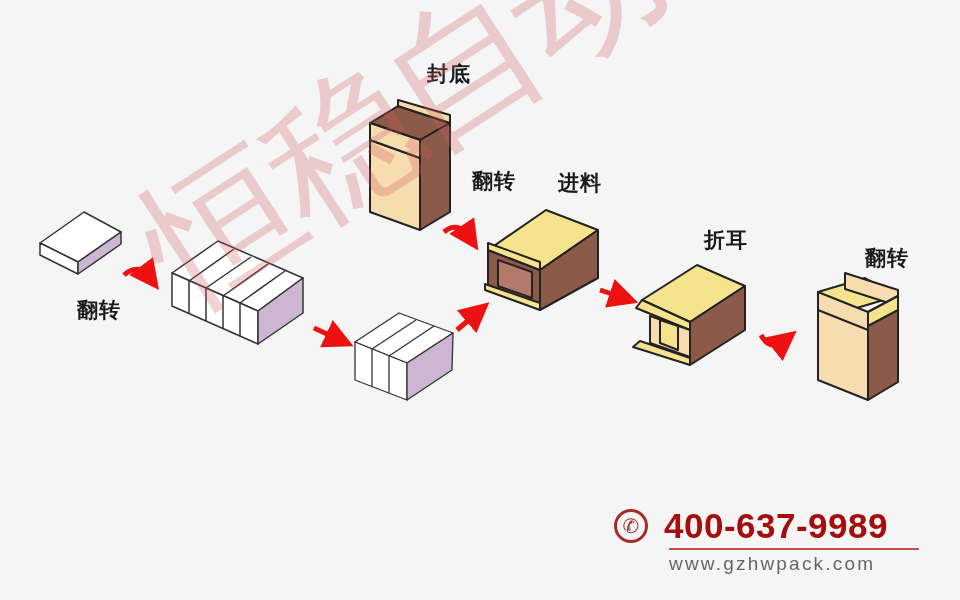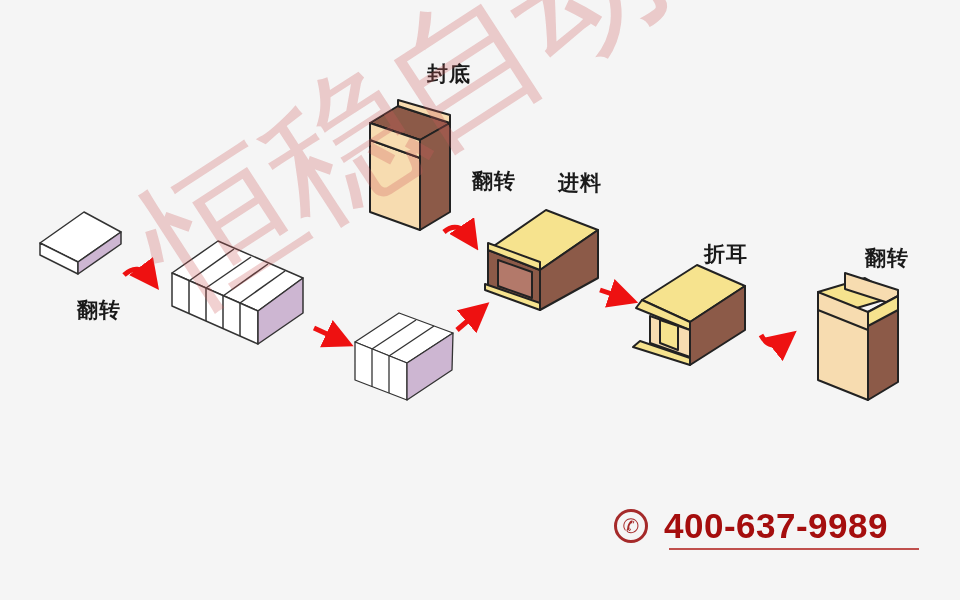--- a/index.html
+++ b/index.html
@@ -101,24 +101,25 @@
     <path d="M444,232 Q458,220 470,238" marker-end="url(#ah)"></path>
     <path d="M600,290 L624,298" marker-end="url(#ah)"></path>
     <path d="M761,335 Q770,352 785,340" marker-end="url(#ah)"></path>
   </g>
 </svg>
 
 <div class="label" style="left:77px;top:296px;">翻转</div>
 <div class="label" style="left:427px;top:60px;">封底</div>
 <div class="label" style="left:472px;top:167px;">翻转</div>
 <div class="label" style="left:558px;top:169px;">进料</div>
-<div class="label" style="left:704px;top:240px;">折耳</div>
+<div class="label" style="left:704px;top:226px;">折耳</div>
 <div class="label" style="left:865px;top:244px;">翻转</div>
 
 <div class="watermark">恒稳自动化</div>
 
 <div class="contact">
   <div class="phone-row">
     <div class="phone-icon">✆</div>
     <div class="phone-num">400-637-9989</div>
   </div>
   <div class="phone-line"></div>
+  <div class="site">www.gzhwpack.com</div>
 </div>
 
 </body></html>

